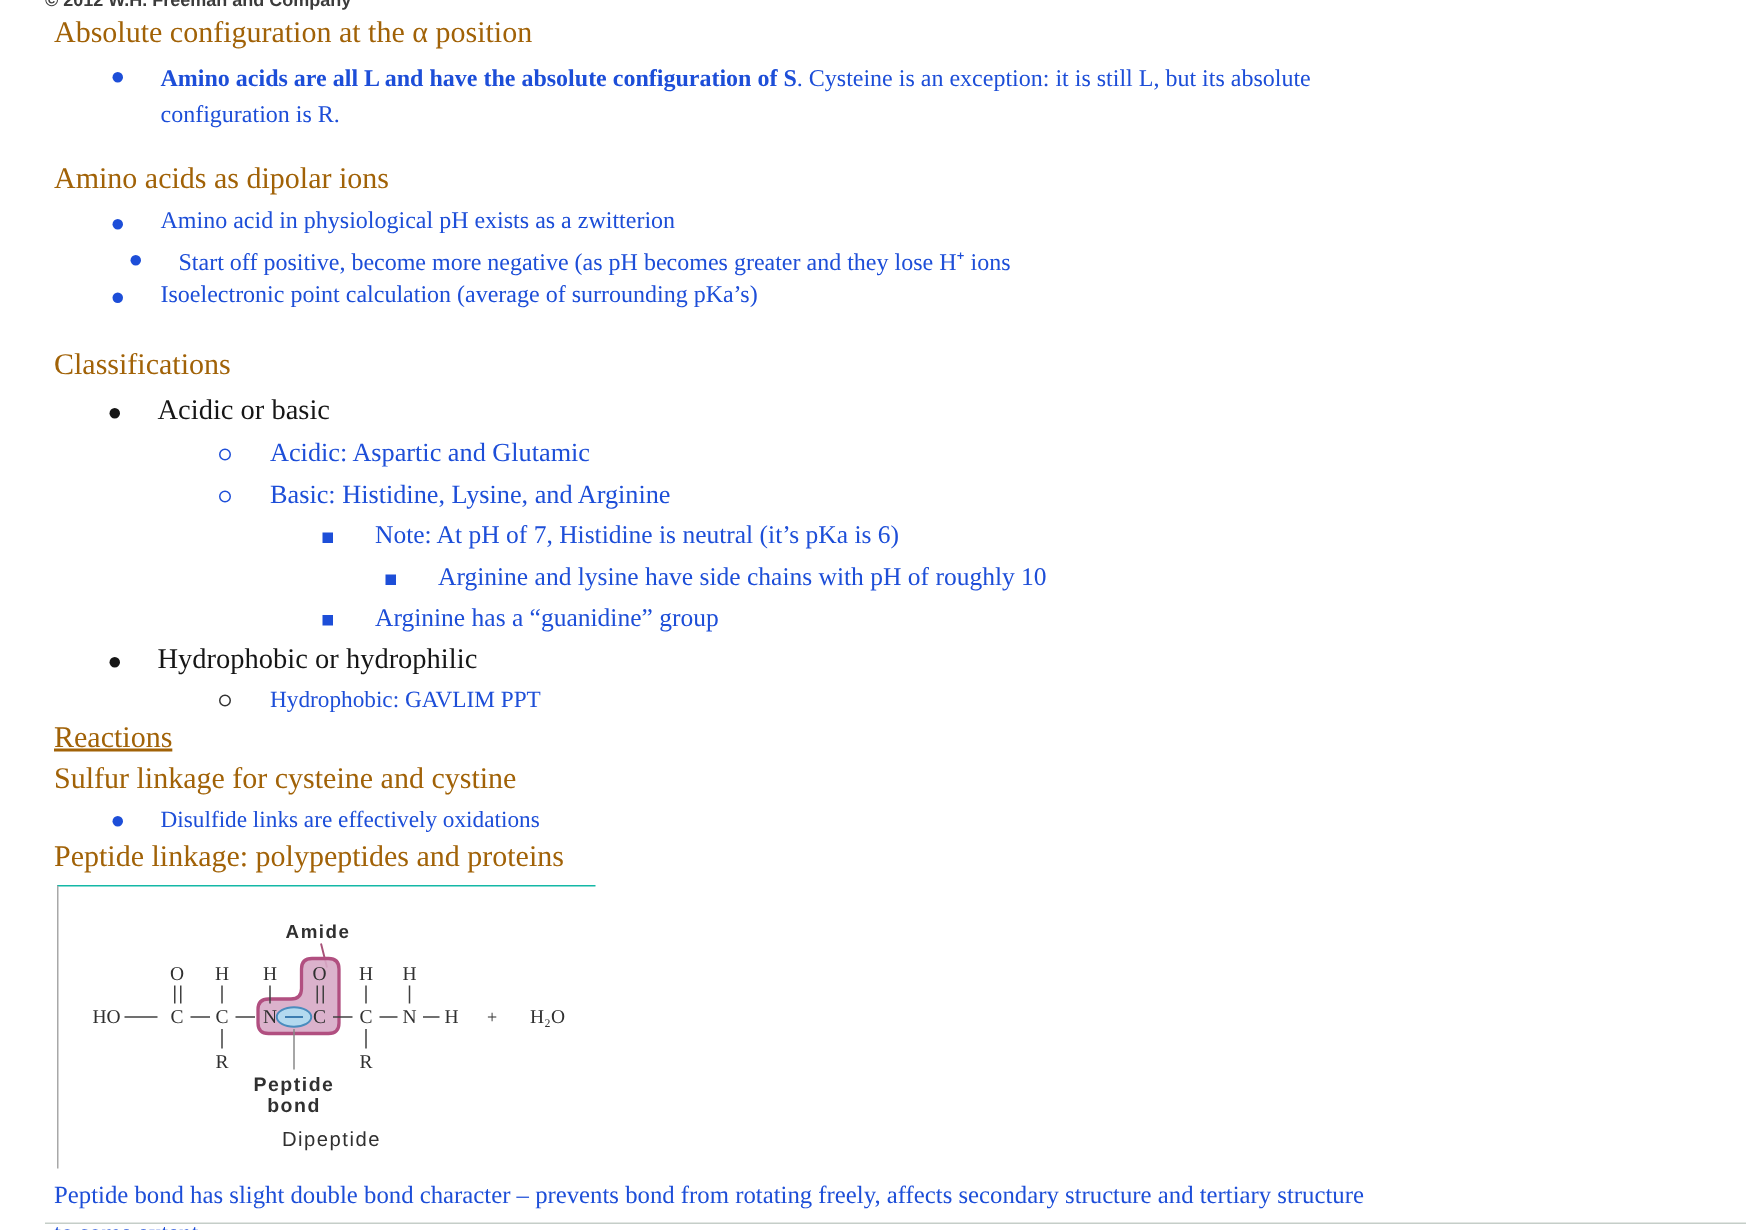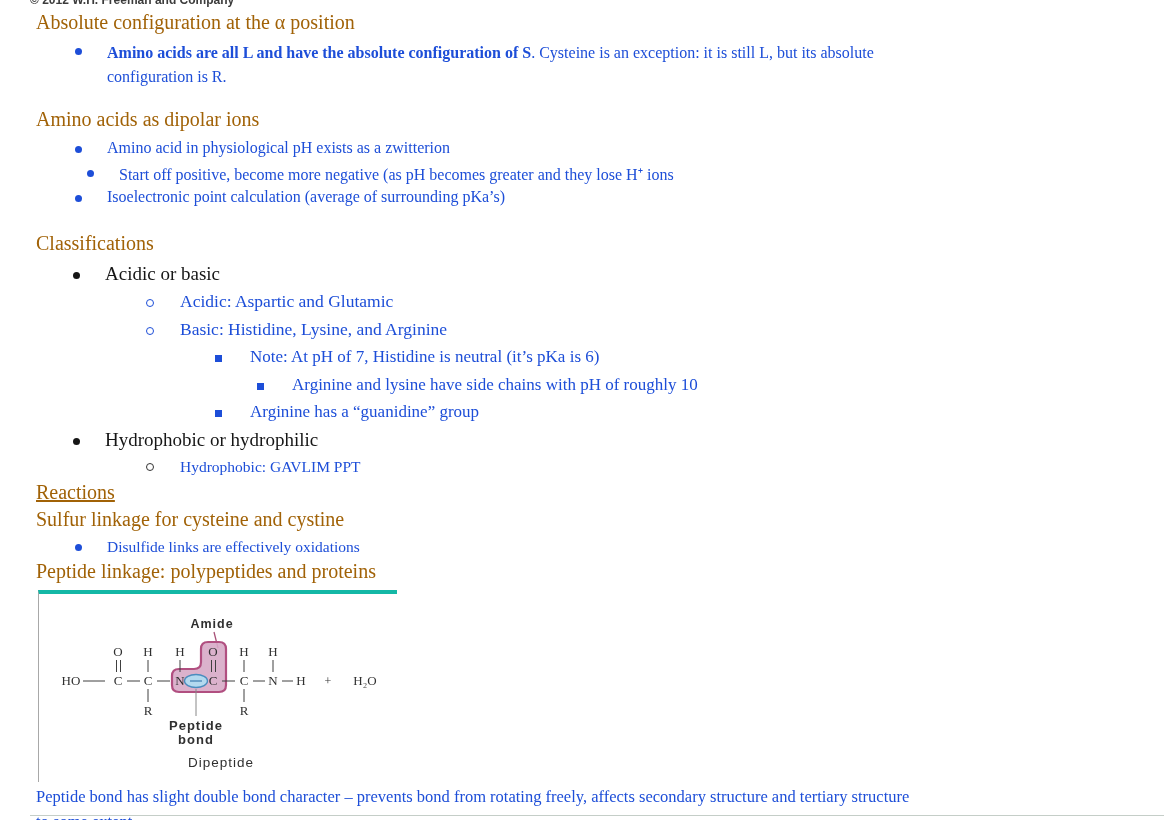--- a/index.html
+++ b/index.html
@@ -10,21 +10,21 @@
   .red{color:#1d4ed8;}
   .b{font-weight:bold;}
   .copy{font-family:"Liberation Sans",sans-serif;font-size:12px;font-weight:bold;color:#3c3c3c;}
   .li{position:absolute;}
   .dot{position:absolute;left:-32px;top:7px;width:7px;height:7px;border-radius:50%;background:currentColor;}
   .circ{position:absolute;left:-34px;top:6px;width:8px;height:8px;border:1.6px solid currentColor;
         border-radius:50%;box-sizing:border-box;background:transparent;}
   .sq{position:absolute;left:-35px;top:7px;width:7px;height:7px;background:currentColor;}
   .ul{text-decoration:underline;}
   .fig{position:absolute;top:590px;left:38px;width:358px;height:188px;
-       border-top:4px solid #14b8a6;border-left:1px solid #a8a8a8;background:#fff;}
+       border-top:1px solid #14b8a6;border-left:1px solid #a8a8a8;background:#fff;}
   .rule{position:absolute;top:815px;left:30px;width:1134px;height:1px;background:#c5cec8;}
   svg text{font-family:"Liberation Serif",serif;fill:#303030;}
   svg .lbl{font-family:"Liberation Sans",sans-serif;letter-spacing:1px;}
 </style>
 </head>
 <body>
 
 <div class="page">
 
   <div class="abs copy" style="top:-7px;left:30px;">© 2012 W.H. Freeman and Company</div>

